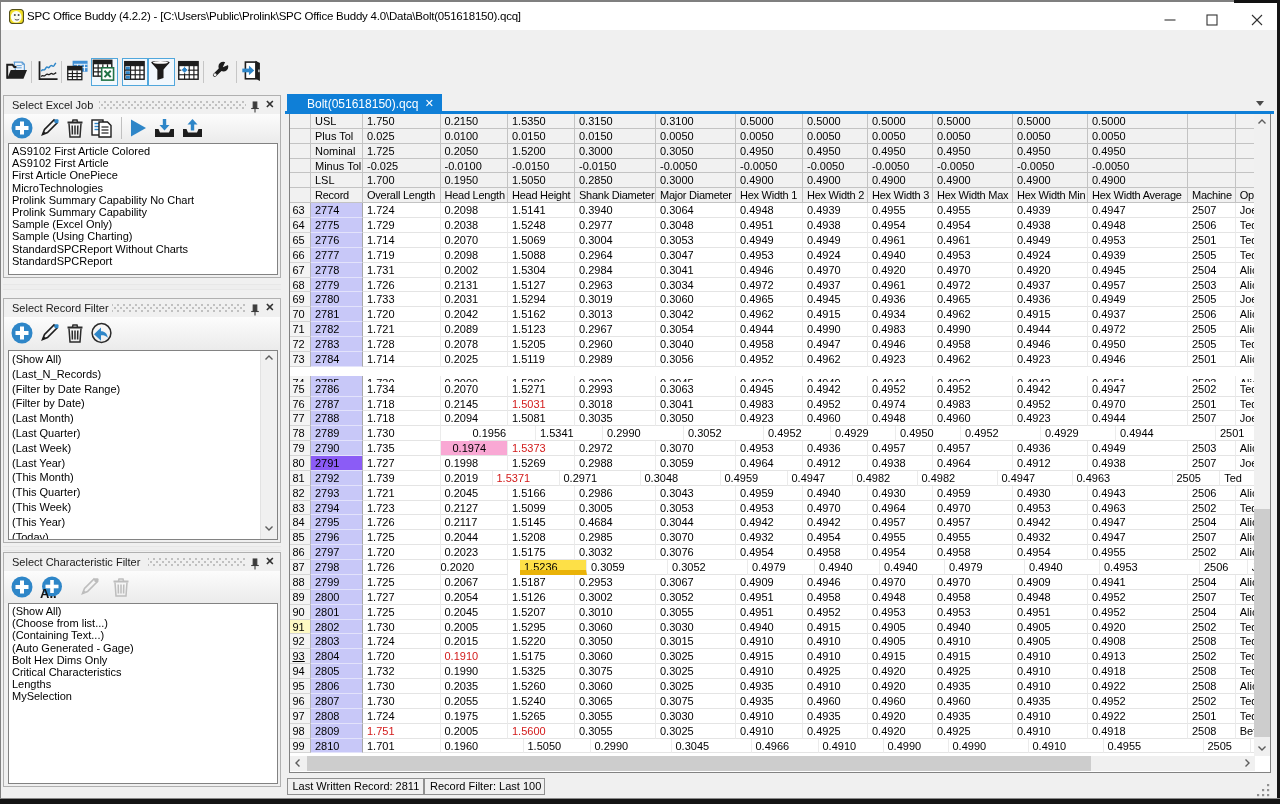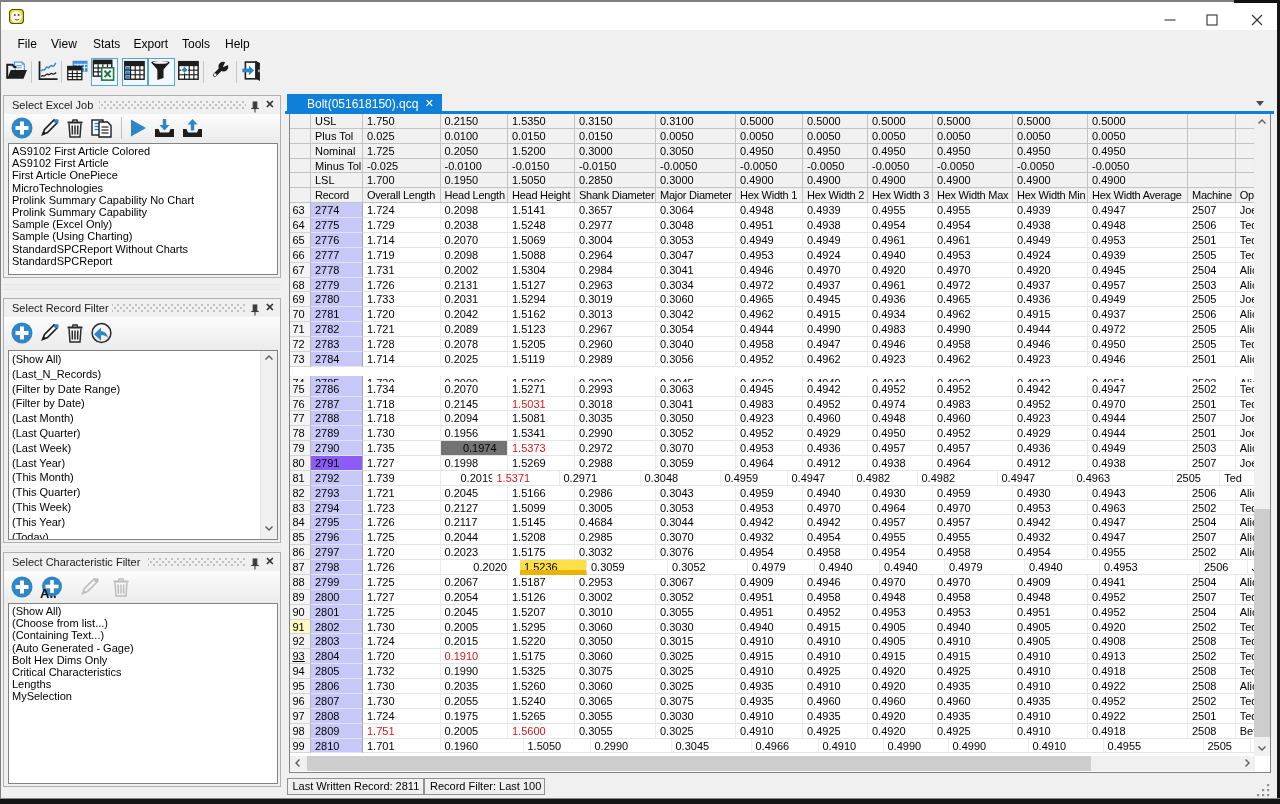--- a/index.html
+++ b/index.html
@@ -56,40 +56,33 @@
 <body>
 <div id="win">
   <div id="titlebar">
     <span class="abs" style="left:8px;top:7px;"><svg width="15" height="15" viewBox="0 0 15 15">
           <rect x="0.5" y="0.5" width="14" height="14" rx="3.5" fill="#f2df25" stroke="#55511a" stroke-width="1.2"></rect>
 <ellipse cx="7.2" cy="7.8" rx="5.4" ry="5.8" fill="#fcfcf2"></ellipse>
           <circle cx="5.8" cy="6" r="1" fill="#4a4a4a"></circle>
           <circle cx="9.6" cy="6" r="1" fill="#4a4a4a"></circle>
           <path d="M5.8 10.2 C7 11.3 9 11.3 10.2 10.2" stroke="#4a4a4a" stroke-width="1" fill="none"></path>
         </svg></span>
+    <span id="title">SPC Office Buddy (4.2.2) - [C:\Users\Public\Prolink\SPC Office Buddy 4.0\Data\Bolt(051618150).qcq]</span>
     <span class="abs" style="left:1163px;top:10px;"><svg width="12" height="12" viewBox="0 0 12 12">
           <line x1="0.5" y1="6" x2="11.5" y2="6" stroke="#333" stroke-width="1.1"></line>
         </svg></span>
     <span class="abs" style="left:1205px;top:10px;"><svg width="12" height="12" viewBox="0 0 12 12">
           <rect x="1" y="1" width="10" height="10" fill="none" stroke="#333" stroke-width="1.1"></rect>
         </svg></span>
     <span class="abs" style="left:1250px;top:10px;"><svg width="12" height="12" viewBox="0 0 12 12">
           <g stroke="#333" stroke-width="1.1">
             <line x1="1" y1="1" x2="11" y2="11"></line>
             <line x1="11" y1="1" x2="1" y2="11"></line>
           </g>
         </svg></span>
-  </div>
-  <div id="menubar">
-    <span class="mi" style="left:16.5px;">File</span>
-    <span class="mi" style="left:50px;">View</span>
-    <span class="mi" style="left:92px;">Stats</span>
-    <span class="mi" style="left:132.5px;">Export</span>
-    <span class="mi" style="left:181px;">Tools</span>
-    <span class="mi" style="left:224px;">Help</span>
   </div>
   <div id="toolbar">
       <div class="tbi" style="left:4px;">
         <svg width="26" height="26" viewBox="0 0 26 26">
           <g>
             <path d="M10.5 3.5 L19.5 3.5 L22 6 L22 14 L12 14 Z" fill="#eef4fb" stroke="#5b9bd5" stroke-width="1.3"></path>
 <path d="M19.5 3.5 L19.5 6 L22 6" fill="none" stroke="#5b9bd5" stroke-width="1.1"></path>
 <line x1="13" y1="7.5" x2="19" y2="7.5" stroke="#5b9bd5" stroke-width="1.1"></line>
             <line x1="13" y1="10" x2="19" y2="10" stroke="#5b9bd5" stroke-width="1.1"></line>
 <path d="M2.5 22.5 L2.5 6.5 L8.5 6.5 L10.5 9 L13 9" fill="none" stroke="#1d1d1d" stroke-width="2.2"></path>
@@ -528,21 +521,21 @@
           <div class="c" style="width:100px;background:#f1f1f1;border-right:1px solid #c3c3c3;border-bottom:1px solid #c3c3c3;padding-left:4px;letter-spacing:-0.25px;">Hex Width Average</div>
           <div class="c" style="width:47.7px;background:#f1f1f1;border-right:1px solid #c3c3c3;border-bottom:1px solid #c3c3c3;padding-left:4px;letter-spacing:-0.25px;">Machine</div>
           <div class="c" style="width:45px;background:#f1f1f1;border-right:1px solid #c3c3c3;border-bottom:1px solid #c3c3c3;padding-left:4px;letter-spacing:-0.25px;">Operator</div>
         </div>
 <div class="r" style="top:89.72px;">
           <div class="c" style="width:21.5px;background:#f4f4f4;border-right:1px solid #b5b5b5;border-bottom:1px solid #d5d5d5;padding-left:3px;">63</div>
           <div class="c" style="width:52px;background:#c8c8f8;border-right:1px solid #a8a8a8;border-bottom:1px solid #e3e3fb;padding-left:4px;">2774</div>
           <div class="c" style="width:77.5px;background:#ffffff;border-right:1px solid #ebebeb;border-bottom:1px solid #e4e4e4;padding-left:4px;">1.724</div>
           <div class="c" style="width:67.5px;background:#ffffff;border-right:1px solid #ebebeb;border-bottom:1px solid #e4e4e4;padding-left:4px;">0.2098</div>
           <div class="c" style="width:67px;background:#ffffff;border-right:1px solid #ebebeb;border-bottom:1px solid #e4e4e4;padding-left:4px;">1.5141</div>
-          <div class="c" style="width:81px;background:#ffffff;border-right:1px solid #ebebeb;border-bottom:1px solid #e4e4e4;padding-left:4px;">0.3657</div>
+          <div class="c" style="width:81px;background:#ffffff;border-right:1px solid #ebebeb;border-bottom:1px solid #e4e4e4;padding-left:4px;">0.3940</div>
           <div class="c" style="width:80px;background:#ffffff;border-right:1px solid #ebebeb;border-bottom:1px solid #e4e4e4;padding-left:4px;">0.3064</div>
           <div class="c" style="width:67px;background:#ffffff;border-right:1px solid #ebebeb;border-bottom:1px solid #e4e4e4;padding-left:4px;">0.4948</div>
           <div class="c" style="width:65px;background:#ffffff;border-right:1px solid #ebebeb;border-bottom:1px solid #e4e4e4;padding-left:4px;">0.4939</div>
           <div class="c" style="width:65px;background:#ffffff;border-right:1px solid #ebebeb;border-bottom:1px solid #e4e4e4;padding-left:4px;">0.4955</div>
           <div class="c" style="width:80px;background:#ffffff;border-right:1px solid #ebebeb;border-bottom:1px solid #e4e4e4;padding-left:4px;">0.4955</div>
           <div class="c" style="width:75px;background:#ffffff;border-right:1px solid #ebebeb;border-bottom:1px solid #e4e4e4;padding-left:4px;">0.4939</div>
           <div class="c" style="width:100px;background:#ffffff;border-right:1px solid #ebebeb;border-bottom:1px solid #e4e4e4;padding-left:4px;">0.4947</div>
           <div class="c" style="width:47.7px;background:#ffffff;border-right:1px solid #ebebeb;border-bottom:1px solid #e4e4e4;padding-left:4px;">2507</div>
           <div class="c" style="width:45px;background:#ffffff;border-right:1px solid #ebebeb;border-bottom:1px solid #e4e4e4;padding-left:4px;">Joe</div>
         </div>
@@ -781,38 +774,38 @@
           <div class="c" style="width:80px;background:#ffffff;border-right:1px solid #ebebeb;border-bottom:1px solid #e4e4e4;padding-left:4px;">0.4960</div>
           <div class="c" style="width:75px;background:#ffffff;border-right:1px solid #ebebeb;border-bottom:1px solid #e4e4e4;padding-left:4px;">0.4923</div>
           <div class="c" style="width:100px;background:#ffffff;border-right:1px solid #ebebeb;border-bottom:1px solid #e4e4e4;padding-left:4px;">0.4944</div>
           <div class="c" style="width:47.7px;background:#ffffff;border-right:1px solid #ebebeb;border-bottom:1px solid #e4e4e4;padding-left:4px;">2507</div>
           <div class="c" style="width:45px;background:#ffffff;border-right:1px solid #ebebeb;border-bottom:1px solid #e4e4e4;padding-left:4px;">Joe</div>
         </div>
 <div class="r" style="top:312.77px;">
           <div class="c" style="width:21.5px;background:#f4f4f4;border-right:1px solid #b5b5b5;border-bottom:1px solid #d5d5d5;padding-left:3px;">78</div>
           <div class="c" style="width:52px;background:#c8c8f8;border-right:1px solid #a8a8a8;border-bottom:1px solid #e3e3fb;padding-left:4px;">2789</div>
           <div class="c" style="width:77.5px;background:#ffffff;border-right:1px solid #ebebeb;border-bottom:1px solid #e4e4e4;padding-left:4px;">1.730</div>
-          <div class="c" style="width:67.5px;background:#ffffff;border-right:1px solid #ebebeb;border-bottom:1px solid #e4e4e4;padding-left:4px;">0.1956</div>
+          <div class="c" style="width:67.5px;background:#ffffff;border-right:1px solid #ebebeb;border-bottom:1px solid #e4e4e4;padding-left:4px;margin-left:28px;">0.1956</div>
           <div class="c" style="width:67px;background:#ffffff;border-right:1px solid #ebebeb;border-bottom:1px solid #e4e4e4;padding-left:4px;">1.5341</div>
           <div class="c" style="width:81px;background:#ffffff;border-right:1px solid #ebebeb;border-bottom:1px solid #e4e4e4;padding-left:4px;">0.2990</div>
           <div class="c" style="width:80px;background:#ffffff;border-right:1px solid #ebebeb;border-bottom:1px solid #e4e4e4;padding-left:4px;">0.3052</div>
           <div class="c" style="width:67px;background:#ffffff;border-right:1px solid #ebebeb;border-bottom:1px solid #e4e4e4;padding-left:4px;">0.4952</div>
           <div class="c" style="width:65px;background:#ffffff;border-right:1px solid #ebebeb;border-bottom:1px solid #e4e4e4;padding-left:4px;">0.4929</div>
           <div class="c" style="width:65px;background:#ffffff;border-right:1px solid #ebebeb;border-bottom:1px solid #e4e4e4;padding-left:4px;">0.4950</div>
           <div class="c" style="width:80px;background:#ffffff;border-right:1px solid #ebebeb;border-bottom:1px solid #e4e4e4;padding-left:4px;">0.4952</div>
           <div class="c" style="width:75px;background:#ffffff;border-right:1px solid #ebebeb;border-bottom:1px solid #e4e4e4;padding-left:4px;">0.4929</div>
           <div class="c" style="width:100px;background:#ffffff;border-right:1px solid #ebebeb;border-bottom:1px solid #e4e4e4;padding-left:4px;">0.4944</div>
           <div class="c" style="width:47.7px;background:#ffffff;border-right:1px solid #ebebeb;border-bottom:1px solid #e4e4e4;padding-left:4px;">2501</div>
           <div class="c" style="width:45px;background:#ffffff;border-right:1px solid #ebebeb;border-bottom:1px solid #e4e4e4;padding-left:4px;">Joe</div>
         </div>
 <div class="r" style="top:327.64px;">
           <div class="c" style="width:21.5px;background:#f4f4f4;border-right:1px solid #b5b5b5;border-bottom:1px solid #d5d5d5;padding-left:3px;">79</div>
           <div class="c" style="width:52px;background:#c8c8f8;border-right:1px solid #a8a8a8;border-bottom:1px solid #e3e3fb;padding-left:4px;">2790</div>
           <div class="c" style="width:77.5px;background:#ffffff;border-right:1px solid #ebebeb;border-bottom:1px solid #e4e4e4;padding-left:4px;">1.735</div>
-          <div class="c" style="width:67.5px;background:#737373;border-right:1px solid #ebebeb;border-bottom:1px solid #e4e4e4;padding-left:12px;text-align:center;">0.1974</div>
+          <div class="c" style="width:67.5px;background:#f9a8d4;border-right:1px solid #ebebeb;border-bottom:1px solid #e4e4e4;padding-left:12px;">0.1974</div>
           <div class="c" style="width:67px;background:#ffffff;border-right:1px solid #ebebeb;border-bottom:1px solid #e4e4e4;padding-left:4px;color:#d21a1a;">1.5373</div>
           <div class="c" style="width:81px;background:#ffffff;border-right:1px solid #ebebeb;border-bottom:1px solid #e4e4e4;padding-left:4px;">0.2972</div>
           <div class="c" style="width:80px;background:#ffffff;border-right:1px solid #ebebeb;border-bottom:1px solid #e4e4e4;padding-left:4px;">0.3070</div>
           <div class="c" style="width:67px;background:#ffffff;border-right:1px solid #ebebeb;border-bottom:1px solid #e4e4e4;padding-left:4px;">0.4953</div>
           <div class="c" style="width:65px;background:#ffffff;border-right:1px solid #ebebeb;border-bottom:1px solid #e4e4e4;padding-left:4px;">0.4936</div>
           <div class="c" style="width:65px;background:#ffffff;border-right:1px solid #ebebeb;border-bottom:1px solid #e4e4e4;padding-left:4px;">0.4957</div>
           <div class="c" style="width:80px;background:#ffffff;border-right:1px solid #ebebeb;border-bottom:1px solid #e4e4e4;padding-left:4px;">0.4957</div>
           <div class="c" style="width:75px;background:#ffffff;border-right:1px solid #ebebeb;border-bottom:1px solid #e4e4e4;padding-left:4px;">0.4936</div>
           <div class="c" style="width:100px;background:#ffffff;border-right:1px solid #ebebeb;border-bottom:1px solid #e4e4e4;padding-left:4px;">0.4949</div>
           <div class="c" style="width:47.7px;background:#ffffff;border-right:1px solid #ebebeb;border-bottom:1px solid #e4e4e4;padding-left:4px;">2503</div>
@@ -832,21 +825,21 @@
           <div class="c" style="width:80px;background:#ffffff;border-right:1px solid #ebebeb;border-bottom:1px solid #e4e4e4;padding-left:4px;">0.4964</div>
           <div class="c" style="width:75px;background:#ffffff;border-right:1px solid #ebebeb;border-bottom:1px solid #e4e4e4;padding-left:4px;">0.4912</div>
           <div class="c" style="width:100px;background:#ffffff;border-right:1px solid #ebebeb;border-bottom:1px solid #e4e4e4;padding-left:4px;">0.4938</div>
           <div class="c" style="width:47.7px;background:#ffffff;border-right:1px solid #ebebeb;border-bottom:1px solid #e4e4e4;padding-left:4px;">2507</div>
           <div class="c" style="width:45px;background:#ffffff;border-right:1px solid #ebebeb;border-bottom:1px solid #e4e4e4;padding-left:4px;">Joe</div>
         </div>
 <div class="r" style="top:357.38px;">
           <div class="c" style="width:21.5px;background:#f4f4f4;border-right:1px solid #b5b5b5;border-bottom:1px solid #d5d5d5;padding-left:3px;">81</div>
           <div class="c" style="width:52px;background:#c8c8f8;border-right:1px solid #a8a8a8;border-bottom:1px solid #e3e3fb;padding-left:4px;">2792</div>
           <div class="c" style="width:77.5px;background:#ffffff;border-right:1px solid #ebebeb;border-bottom:1px solid #e4e4e4;padding-left:4px;">1.739</div>
-          <div class="c" style="width:52px;background:#ffffff;border-right:1px solid #ebebeb;border-bottom:1px solid #e4e4e4;padding-left:20px;">0.2019</div>
+          <div class="c" style="width:52px;background:#ffffff;border-right:1px solid #ebebeb;border-bottom:1px solid #e4e4e4;padding-left:4px;">0.2019</div>
           <div class="c" style="width:67px;background:#ffffff;border-right:1px solid #ebebeb;border-bottom:1px solid #e4e4e4;padding-left:4px;color:#d21a1a;">1.5371</div>
           <div class="c" style="width:81px;background:#ffffff;border-right:1px solid #ebebeb;border-bottom:1px solid #e4e4e4;padding-left:4px;">0.2971</div>
           <div class="c" style="width:80px;background:#ffffff;border-right:1px solid #ebebeb;border-bottom:1px solid #e4e4e4;padding-left:4px;">0.3048</div>
           <div class="c" style="width:67px;background:#ffffff;border-right:1px solid #ebebeb;border-bottom:1px solid #e4e4e4;padding-left:4px;">0.4959</div>
           <div class="c" style="width:65px;background:#ffffff;border-right:1px solid #ebebeb;border-bottom:1px solid #e4e4e4;padding-left:4px;">0.4947</div>
           <div class="c" style="width:65px;background:#ffffff;border-right:1px solid #ebebeb;border-bottom:1px solid #e4e4e4;padding-left:4px;">0.4982</div>
           <div class="c" style="width:80px;background:#ffffff;border-right:1px solid #ebebeb;border-bottom:1px solid #e4e4e4;padding-left:4px;">0.4982</div>
           <div class="c" style="width:75px;background:#ffffff;border-right:1px solid #ebebeb;border-bottom:1px solid #e4e4e4;padding-left:4px;">0.4947</div>
           <div class="c" style="width:100px;background:#ffffff;border-right:1px solid #ebebeb;border-bottom:1px solid #e4e4e4;padding-left:4px;">0.4963</div>
           <div class="c" style="width:47.7px;background:#ffffff;border-right:1px solid #ebebeb;border-bottom:1px solid #e4e4e4;padding-left:4px;">2505</div>
@@ -934,21 +927,21 @@
           <div class="c" style="width:80px;background:#ffffff;border-right:1px solid #ebebeb;border-bottom:1px solid #e4e4e4;padding-left:4px;">0.4958</div>
           <div class="c" style="width:75px;background:#ffffff;border-right:1px solid #ebebeb;border-bottom:1px solid #e4e4e4;padding-left:4px;">0.4954</div>
           <div class="c" style="width:100px;background:#ffffff;border-right:1px solid #ebebeb;border-bottom:1px solid #e4e4e4;padding-left:4px;">0.4955</div>
           <div class="c" style="width:47.7px;background:#ffffff;border-right:1px solid #ebebeb;border-bottom:1px solid #e4e4e4;padding-left:4px;">2502</div>
           <div class="c" style="width:45px;background:#ffffff;border-right:1px solid #ebebeb;border-bottom:1px solid #e4e4e4;padding-left:4px;">Alice</div>
         </div>
 <div class="r" style="top:446.59999999999997px;">
           <div class="c" style="width:21.5px;background:#f4f4f4;border-right:1px solid #b5b5b5;border-bottom:1px solid #d5d5d5;padding-left:3px;">87</div>
           <div class="c" style="width:52px;background:#c8c8f8;border-right:1px solid #a8a8a8;border-bottom:1px solid #e3e3fb;padding-left:4px;">2798</div>
           <div class="c" style="width:77.5px;background:#ffffff;border-right:1px solid #ebebeb;border-bottom:1px solid #e4e4e4;padding-left:4px;">1.726</div>
-          <div class="c" style="width:67.5px;background:#ffffff;border-right:1px solid #ebebeb;border-bottom:1px solid #e4e4e4;text-align:right;">0.2020</div>
+          <div class="c" style="width:67.5px;background:#ffffff;border-right:1px solid #ebebeb;border-bottom:1px solid #e4e4e4;">0.2020</div>
           <div class="c" style="width:67px;background:#fde047;border-right:1px solid #ebebeb;border-bottom:5px solid #eab308;padding-left:4px;margin-left:12px;">1.5236</div>
           <div class="c" style="width:81px;background:#ffffff;border-right:1px solid #ebebeb;border-bottom:1px solid #e4e4e4;padding-left:4px;">0.3059</div>
           <div class="c" style="width:80px;background:#ffffff;border-right:1px solid #ebebeb;border-bottom:1px solid #e4e4e4;padding-left:4px;">0.3052</div>
           <div class="c" style="width:67px;background:#ffffff;border-right:1px solid #ebebeb;border-bottom:1px solid #e4e4e4;padding-left:4px;">0.4979</div>
           <div class="c" style="width:65px;background:#ffffff;border-right:1px solid #ebebeb;border-bottom:1px solid #e4e4e4;padding-left:4px;">0.4940</div>
           <div class="c" style="width:65px;background:#ffffff;border-right:1px solid #ebebeb;border-bottom:1px solid #e4e4e4;padding-left:4px;">0.4940</div>
           <div class="c" style="width:80px;background:#ffffff;border-right:1px solid #ebebeb;border-bottom:1px solid #e4e4e4;padding-left:4px;">0.4979</div>
           <div class="c" style="width:75px;background:#ffffff;border-right:1px solid #ebebeb;border-bottom:1px solid #e4e4e4;padding-left:4px;">0.4940</div>
           <div class="c" style="width:100px;background:#ffffff;border-right:1px solid #ebebeb;border-bottom:1px solid #e4e4e4;padding-left:4px;">0.4953</div>
           <div class="c" style="width:47.7px;background:#ffffff;border-right:1px solid #ebebeb;border-bottom:1px solid #e4e4e4;padding-left:4px;">2506</div>

